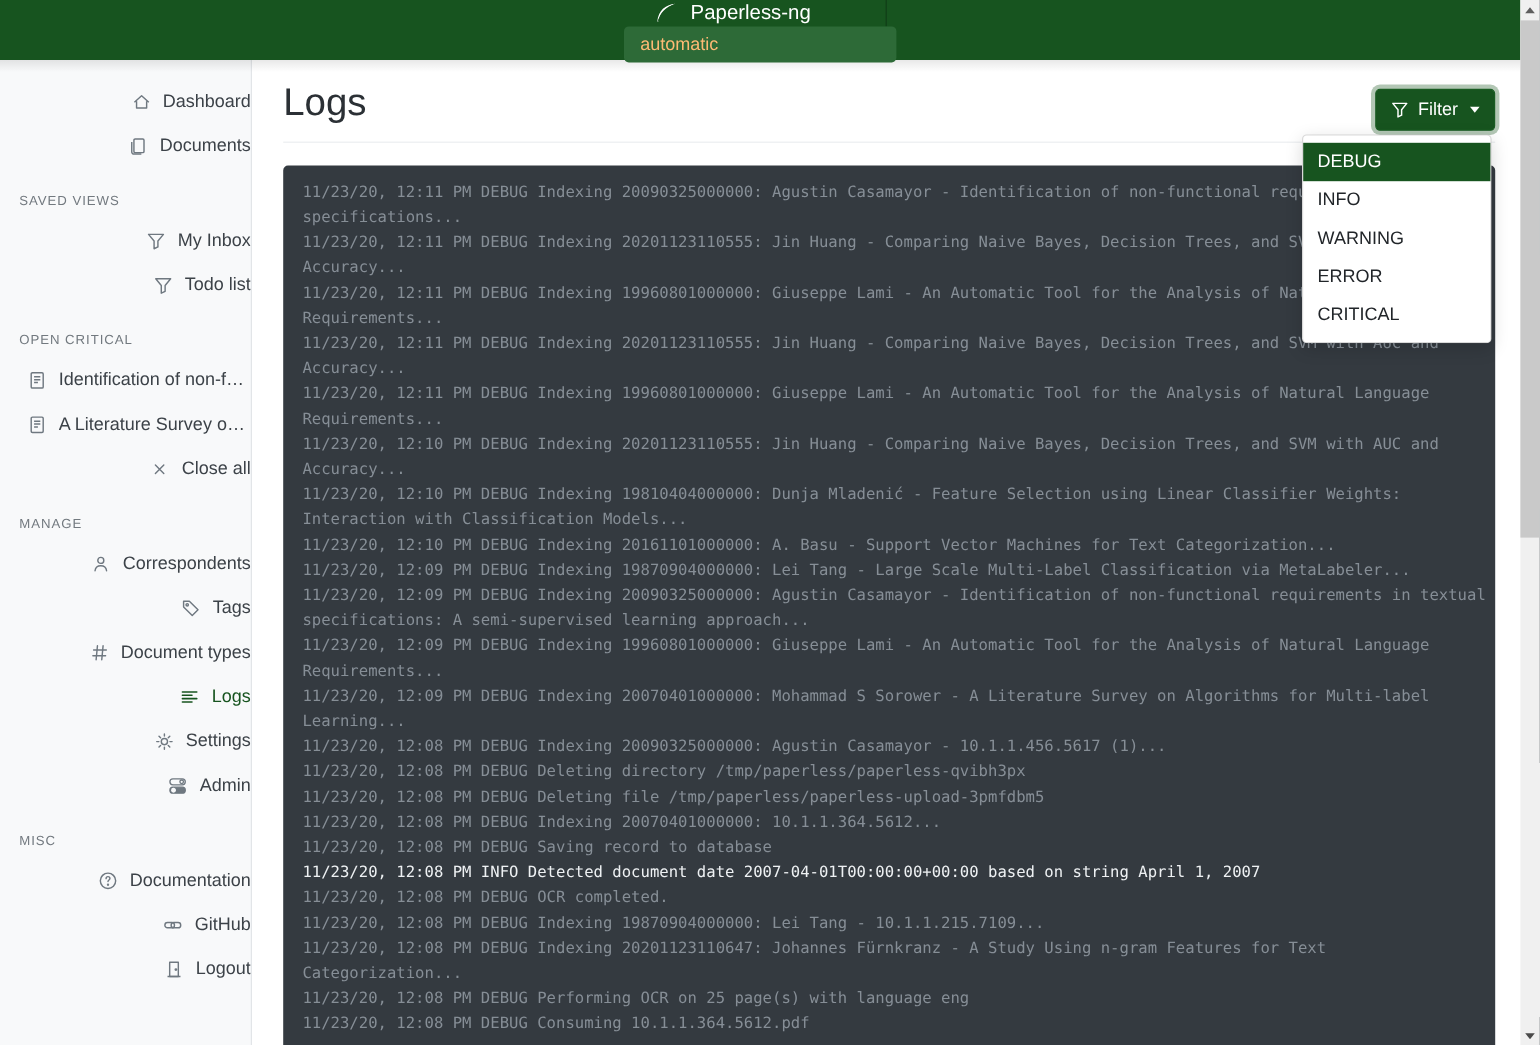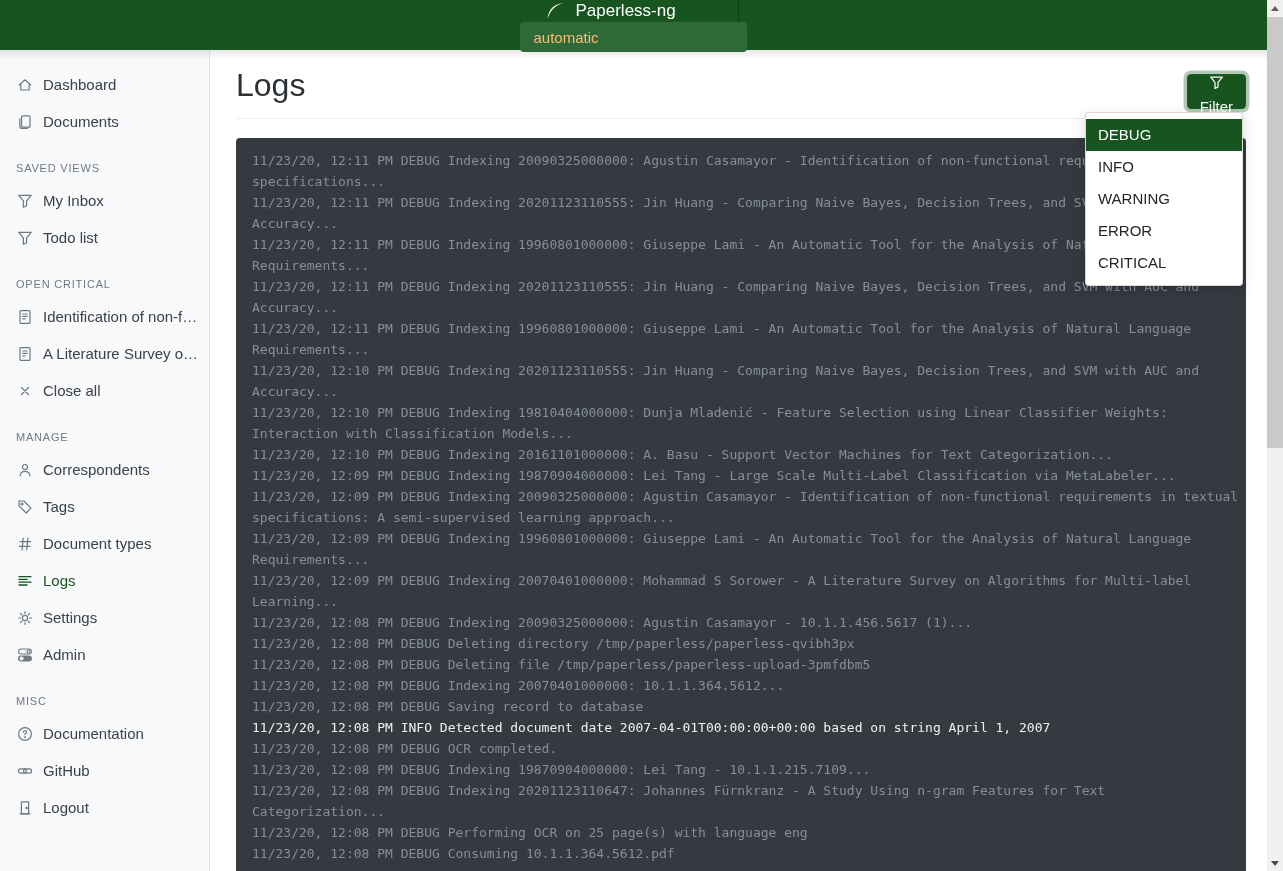--- a/index.html
+++ b/index.html
@@ -33,40 +33,39 @@
   
   .sidebar {
     position:absolute; top:50px; left:0; width:210px; height:821px;
     background:#f8f9fa; border-right:1px solid #e2e5e8; padding-top:16px; overflow:hidden;
   }
   .nav-header {
     margin:20px 0 6px; padding-left:16px; height:16px; line-height:16px;
     font-size:11px; letter-spacing:.8px; color:#72797f;
   }
   .nav-item {
-    display:flex; align-items:center; height:37px; padding-left:17px; gap:10px;
-    color:#3c4248; font-size:15px; cursor:pointer; white-space:nowrap;
+    display:flex; align-items:center; height:37px; gap:10px;
+    color:#3c4248; font-size:15px; cursor:pointer; white-space:nowrap;justify-content:flex-end;
   }
   .nav-item .nicon { width:16px; height:16px; display:flex; color:#6f7880; flex:none; }
   .nav-item.active, .nav-item.active .nicon { color:#17541f; }
   .nav-item .nlabel { overflow:hidden; text-overflow:ellipsis; max-width:160px; }
 
   
   .main {
     position:absolute; top:50px; left:211px; width:1056px; height:821px;
     background:#fff; overflow:hidden;
   }
   .page-head { position:relative; padding:16px 21px 0 25px; }
   .page-title { margin:0; font-size:32px; font-weight:400; color:#2b3035; line-height:38px; }
   .filter-btn {
     position:absolute; top:24px; right:21px; height:35px; display:flex; align-items:center;
     gap:8px; padding:0 12px; background:#17541f; border:1px solid #1a5c23; border-radius:4px;
     color:#fff; font-size:15px; cursor:pointer; box-shadow:0 0 0 3.5px rgba(23,84,31,.33);
     font-family:"Liberation Sans", sans-serif;
-    flex-direction:column;
   }
   .caret-down {
     width:0; height:0; border-left:4.5px solid transparent;
     border-right:4.5px solid transparent; border-top:5px solid #fff; margin-left:2px;
   }
   .head-rule { margin:14px 0 0; border:0; border-top:1px solid #eceef0; }
 
   .log-panel {
     margin:19px 21px 0 25px; width:1010px; height:760px; background:#343a40;
     border-radius:4px; padding:12px 7px 12px 16px; overflow:hidden;

